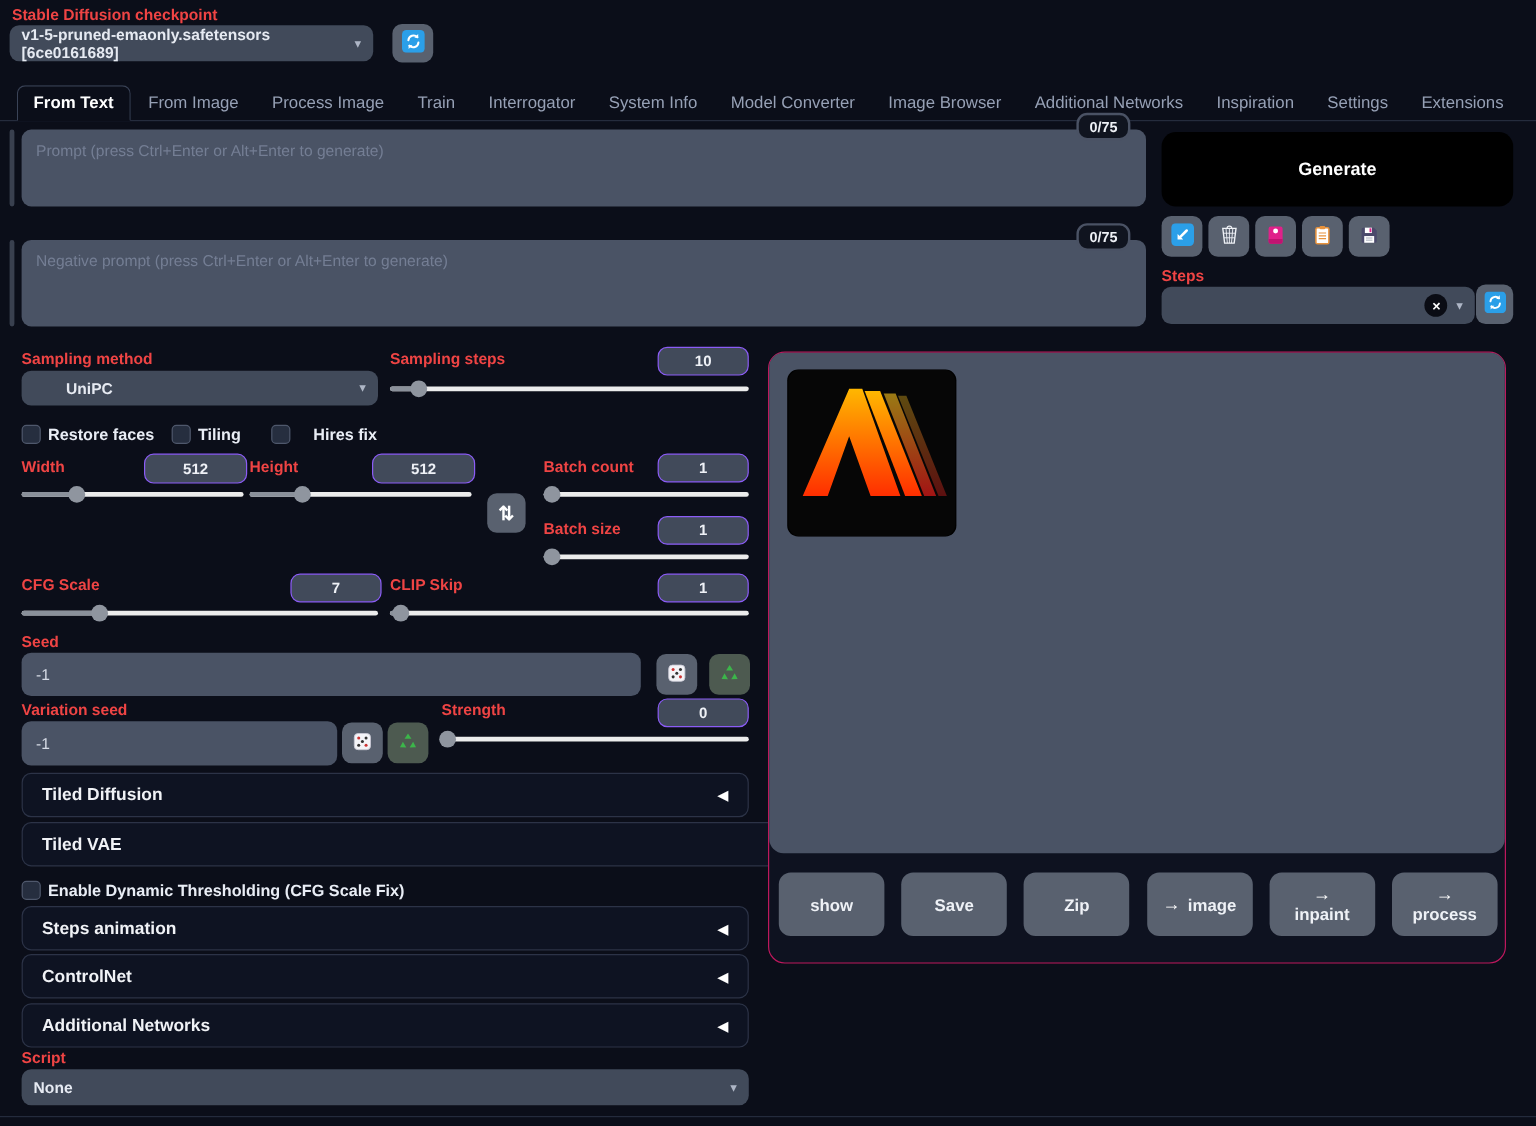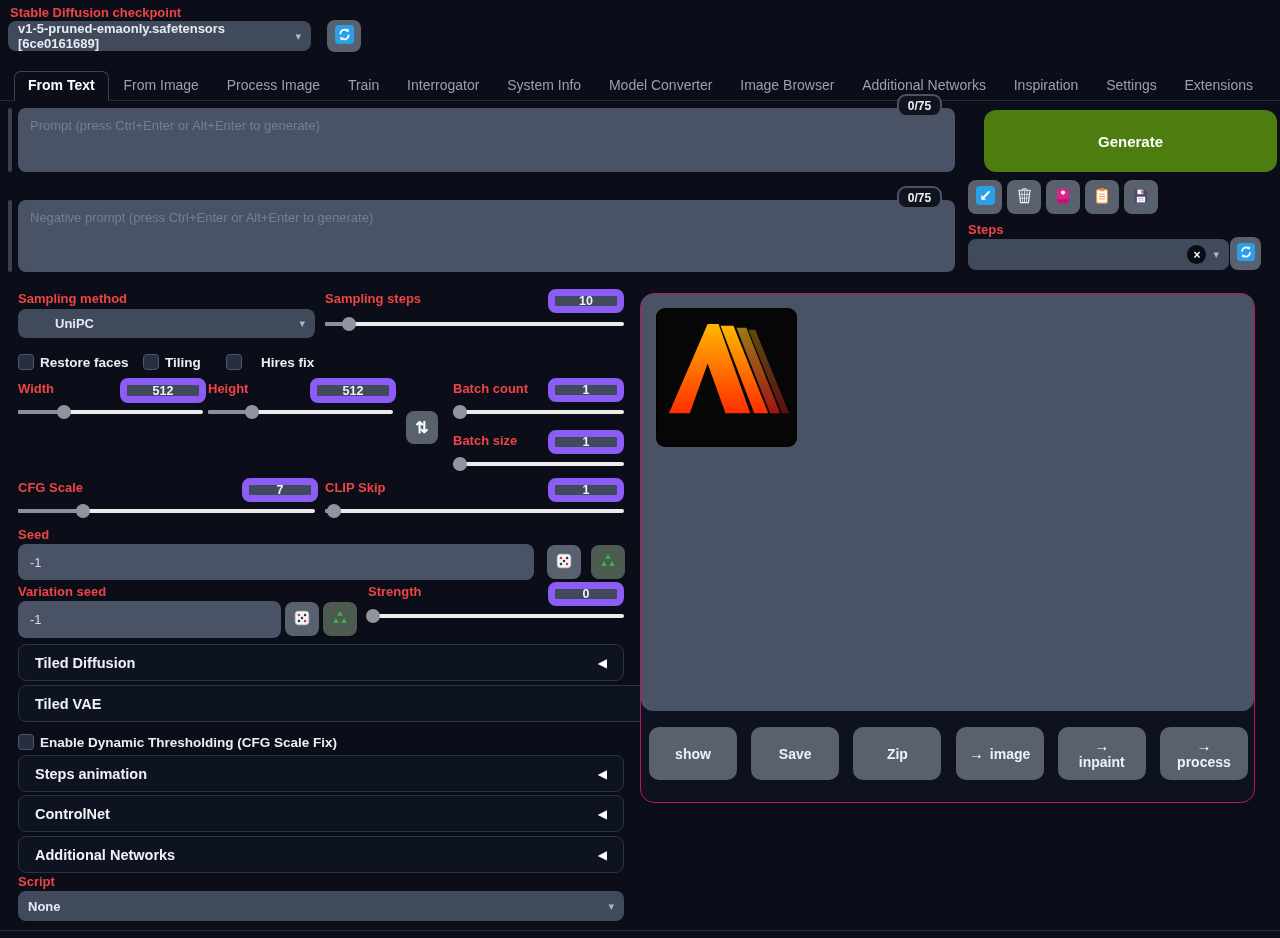--- a/index.html
+++ b/index.html
@@ -27,25 +27,25 @@
   textarea { background:#4a5365; border:none; border-radius:8px; resize:none;
              padding:10px 12px; font-size:13px; color:#cfd6e4; outline:none;
              font-family:"Liberation Sans","DejaVu Sans",sans-serif; }
   textarea::placeholder { color:#747e94; }
   .gutter { background:#39404f; border-radius:2px; width:4px; }
 
   .counter { background:#10141f; border:2px solid #4a5264; border-radius:9px;
              color:#eef1f6; font-size:12px; font-weight:700; display:flex;
              align-items:center; justify-content:center; }
 
-  .generate { background:#4d7c0f; border:none; border-radius:12px; color:#fff;
+  .generate { background:#000000; border:none; border-radius:12px; color:#fff;
               font-size:15px; font-weight:700; cursor:pointer;
-              font-family:"Liberation Sans","DejaVu Sans",sans-serif;margin-left:16px; }
-
-  .valuebox { background:#414a5a; border:7px solid #8b5cf6; border-radius:8px;
+              font-family:"Liberation Sans","DejaVu Sans",sans-serif; }
+
+  .valuebox { background:#414a5a; border:1px solid #8b5cf6; border-radius:8px;
               color:#eef1f6; font-size:12.5px; font-weight:700; text-align:center;
               font-family:"Liberation Sans","DejaVu Sans",sans-serif; }
   input.textinput { background:#4a5365; border:none; border-radius:8px; color:#d6dbe6;
                     font-size:13px; padding:0 12px; outline:none;
                     font-family:"Liberation Sans","DejaVu Sans",sans-serif; }
 
   .slider { height:14px; }
   .slider .track { position:absolute; left:0; right:0; top:5px; height:4px;
                    background:#ececec; border-radius:2px; }
   .slider .fill { position:absolute; left:0; top:5px; height:4px; background:#8a909a;

